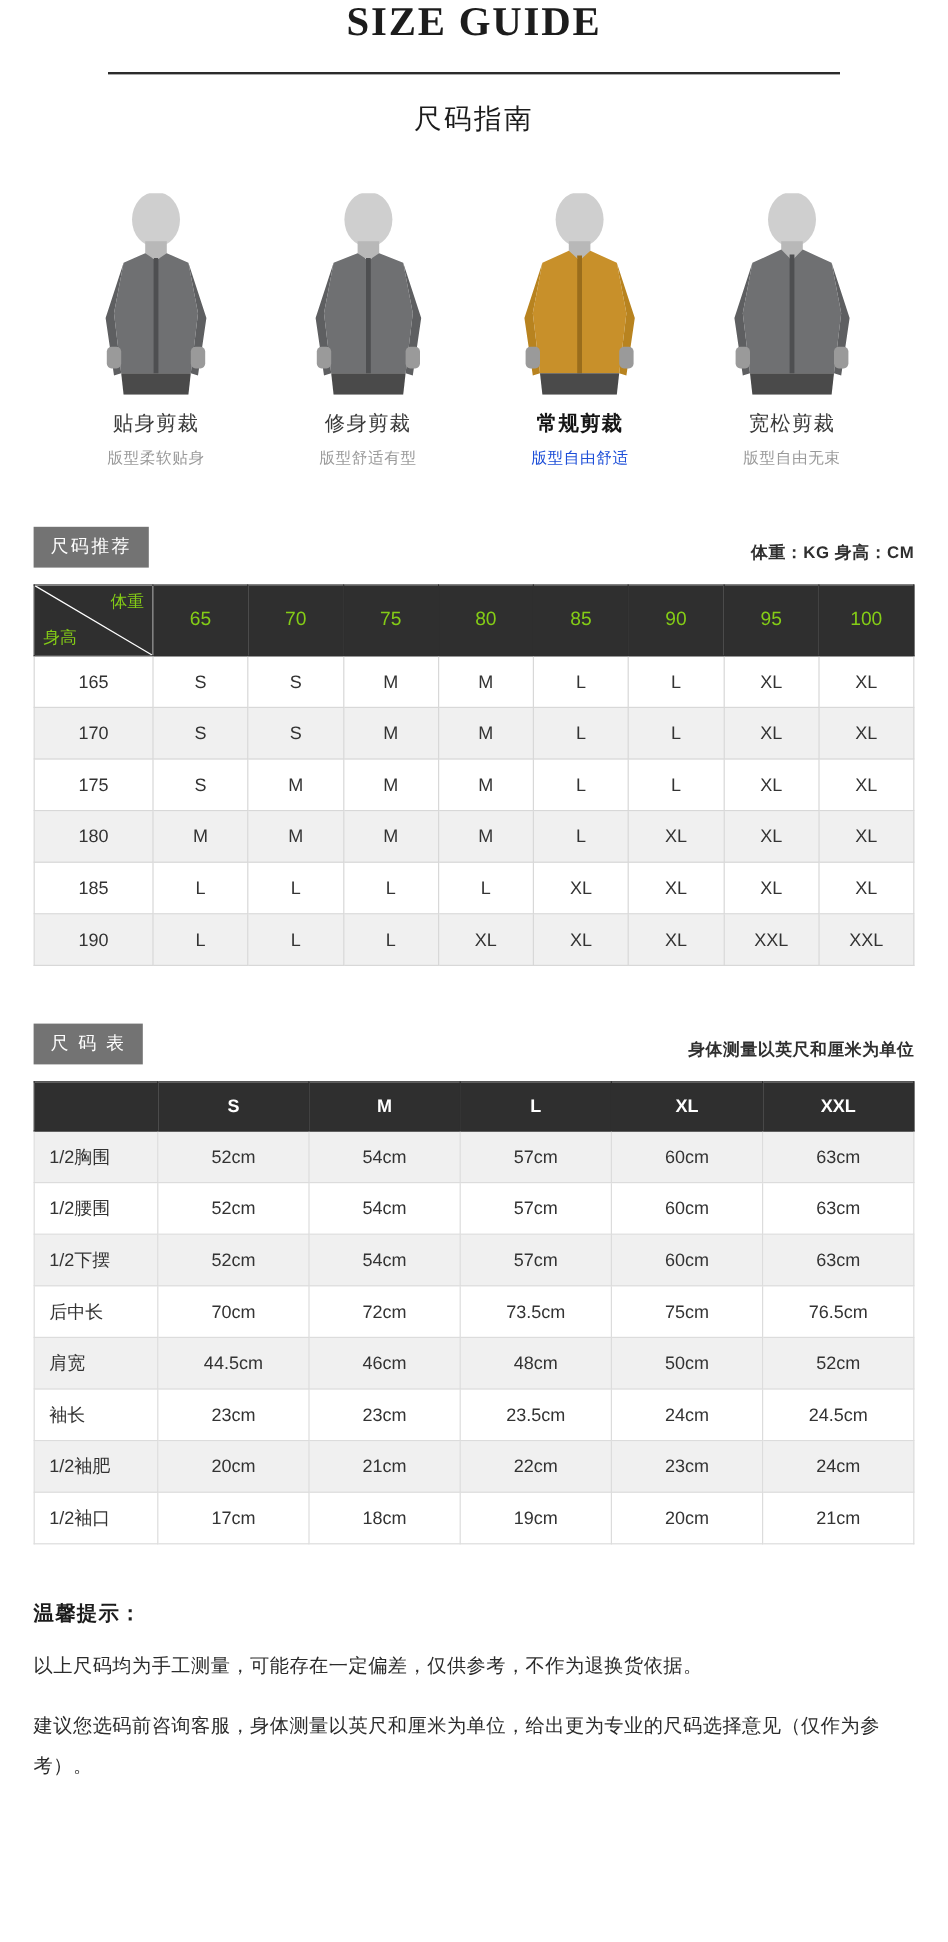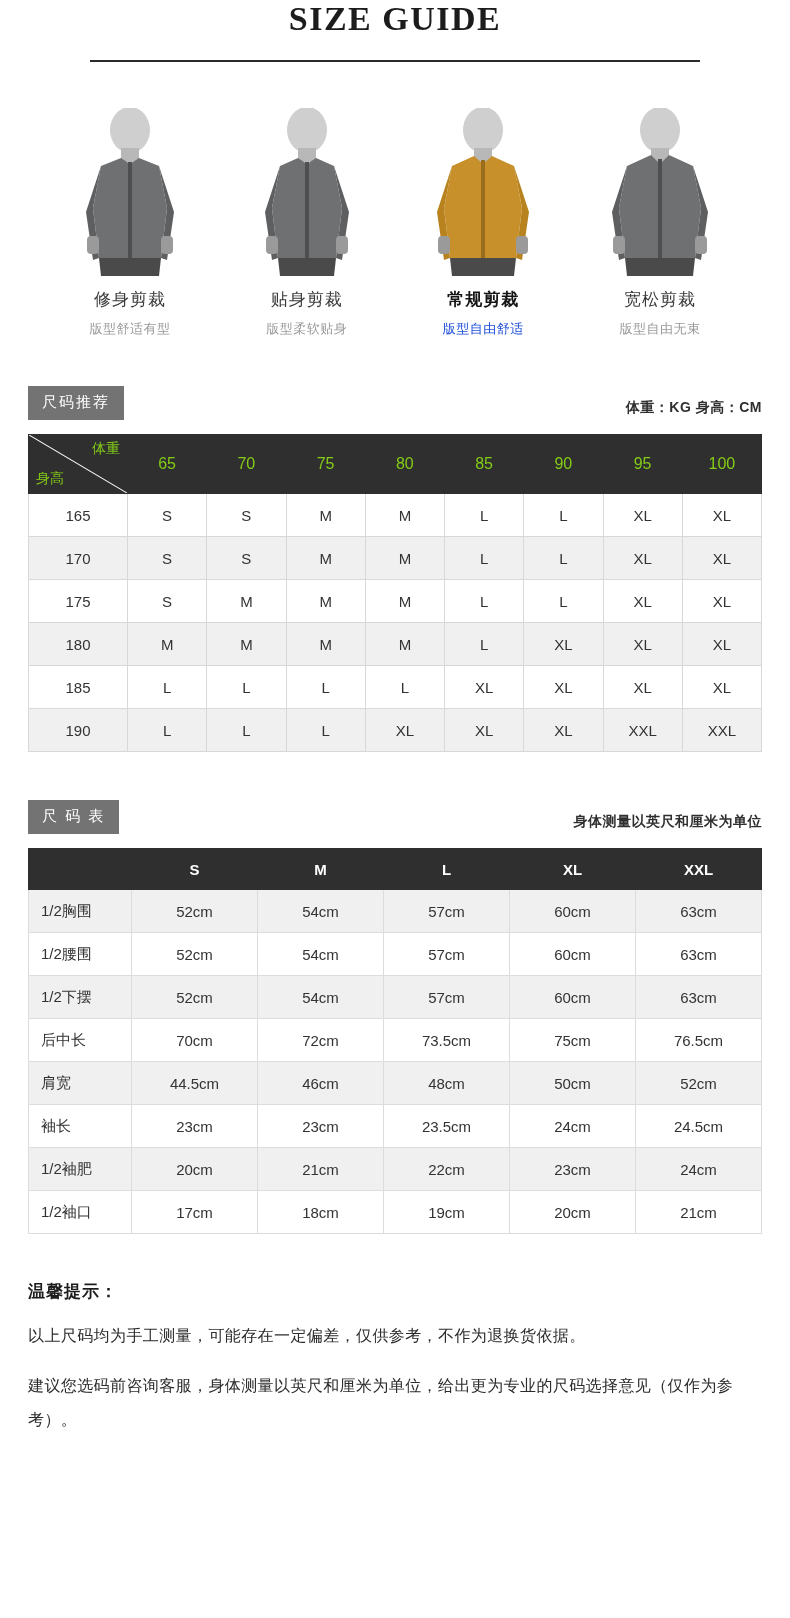--- a/index.html
+++ b/index.html
@@ -213,60 +213,61 @@
   }
 </style>
 </head>
 <body>
 
 <div class="page">
 
   <div class="header">
     <h1 class="title-en">SIZE GUIDE</h1>
     <div class="title-rule"></div>
+    <h2 class="title-cn">尺码指南</h2>
   </div>
 
   <div class="fits">
+
+    <div class="fit">
+      <div class="fit-figure">
+        <svg width="150" height="168" viewBox="0 0 150 168">
+          <ellipse cx="75" cy="22" rx="20" ry="23" fill="#cfcfcf"></ellipse>
+          <rect x="66" y="40" width="18" height="14" fill="#b8b8b8"></rect>
+          <path d="M48 58 L66 50 L75 56 L84 50 L102 58 L110 100 L104 150 L46 150 L40 100 Z" fill="#6f7072"></path>
+          <path d="M73 54 L77 54 L77 150 L73 150 Z" fill="#4e4f51"></path>
+          <path d="M48 58 L40 100 L46 150 L40 152 L33 104 Z" fill="#5e5f61"></path>
+          <path d="M102 58 L110 100 L104 150 L110 152 L117 104 Z" fill="#5e5f61"></path>
+          <rect x="34" y="128" width="12" height="18" rx="4" fill="#9a9a9a"></rect>
+          <rect x="104" y="128" width="12" height="18" rx="4" fill="#9a9a9a"></rect>
+          <path d="M46 150 L104 150 L102 168 L48 168 Z" fill="#4a4a4a"></path>
+        </svg>
+      </div>
+      <div class="fit-name">贴身剪裁</div>
+      <div class="fit-desc">版型柔软贴身</div>
+    </div>
 
     <div class="fit">
       <div class="fit-figure">
         <svg width="150" height="168" viewBox="0 0 150 168">
           <ellipse cx="75" cy="22" rx="20" ry="23" fill="#cfcfcf"></ellipse>
           <rect x="66" y="40" width="18" height="14" fill="#b8b8b8"></rect>
           <path d="M46 58 L66 50 L75 56 L84 50 L104 58 L112 100 L106 150 L44 150 L38 100 Z" fill="#6f7072"></path>
           <path d="M73 54 L77 54 L77 150 L73 150 Z" fill="#4e4f51"></path>
           <path d="M46 58 L38 100 L44 150 L38 152 L31 104 Z" fill="#5e5f61"></path>
           <path d="M104 58 L112 100 L106 150 L112 152 L119 104 Z" fill="#5e5f61"></path>
           <rect x="32" y="128" width="12" height="18" rx="4" fill="#9a9a9a"></rect>
           <rect x="106" y="128" width="12" height="18" rx="4" fill="#9a9a9a"></rect>
           <path d="M44 150 L106 150 L104 168 L46 168 Z" fill="#4a4a4a"></path>
         </svg>
       </div>
       <div class="fit-name">修身剪裁</div>
       <div class="fit-desc">版型舒适有型</div>
     </div>
 
-    <div class="fit">
-      <div class="fit-figure">
-        <svg width="150" height="168" viewBox="0 0 150 168">
-          <ellipse cx="75" cy="22" rx="20" ry="23" fill="#cfcfcf"></ellipse>
-          <rect x="66" y="40" width="18" height="14" fill="#b8b8b8"></rect>
-          <path d="M48 58 L66 50 L75 56 L84 50 L102 58 L110 100 L104 150 L46 150 L40 100 Z" fill="#6f7072"></path>
-          <path d="M73 54 L77 54 L77 150 L73 150 Z" fill="#4e4f51"></path>
-          <path d="M48 58 L40 100 L46 150 L40 152 L33 104 Z" fill="#5e5f61"></path>
-          <path d="M102 58 L110 100 L104 150 L110 152 L117 104 Z" fill="#5e5f61"></path>
-          <rect x="34" y="128" width="12" height="18" rx="4" fill="#9a9a9a"></rect>
-          <rect x="104" y="128" width="12" height="18" rx="4" fill="#9a9a9a"></rect>
-          <path d="M46 150 L104 150 L102 168 L48 168 Z" fill="#4a4a4a"></path>
-        </svg>
-      </div>
-      <div class="fit-name">贴身剪裁</div>
-      <div class="fit-desc">版型柔软贴身</div>
-    </div>
-
     <div class="fit active">
       <div class="fit-figure">
         <svg width="150" height="168" viewBox="0 0 150 168">
           <ellipse cx="75" cy="22" rx="20" ry="23" fill="#cfcfcf"></ellipse>
           <rect x="66" y="40" width="18" height="14" fill="#b8b8b8"></rect>
           <path d="M44 58 L66 48 L75 56 L84 48 L106 58 L114 100 L108 150 L42 150 L36 100 Z" fill="#c8902a"></path>
           <path d="M73 52 L77 52 L77 150 L73 150 Z" fill="#9a6d1c"></path>
           <path d="M44 58 L36 100 L42 150 L36 152 L29 104 Z" fill="#b8831f"></path>
           <path d="M106 58 L114 100 L108 150 L114 152 L121 104 Z" fill="#b8831f"></path>
           <rect x="30" y="128" width="12" height="18" rx="4" fill="#9a9a9a"></rect>

